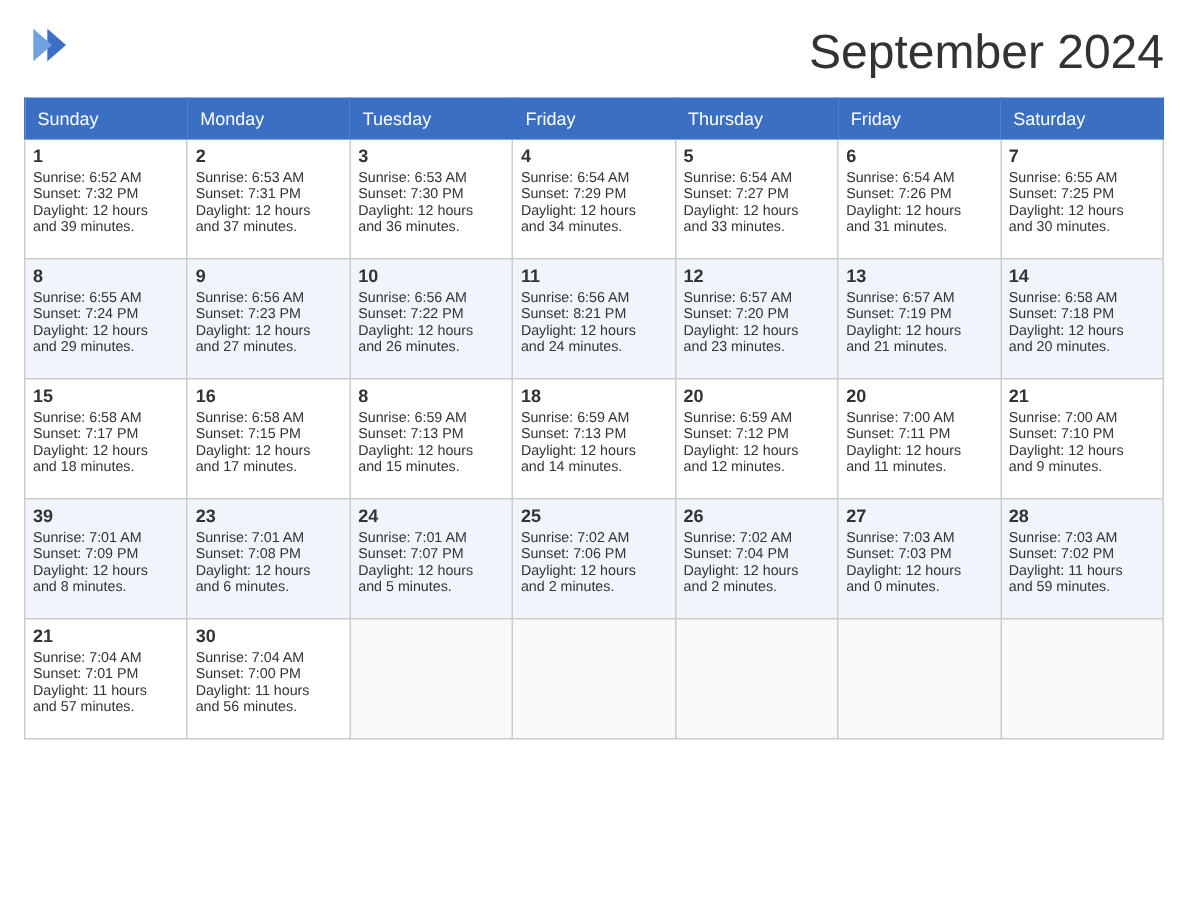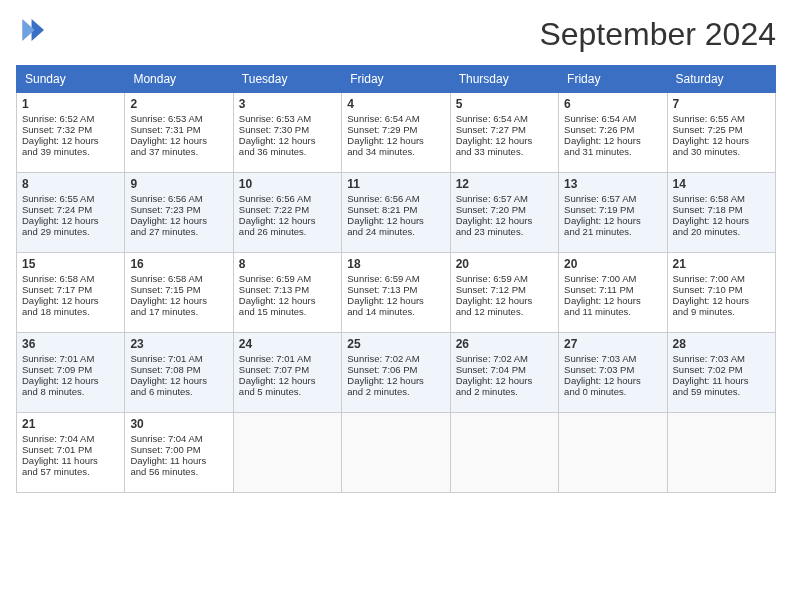--- a/index.html
+++ b/index.html
@@ -134,21 +134,21 @@
       <tr>
         <td><span class="day-num">15</span><span>Sunrise: 6:58 AM</span><br><span>Sunset: 7:17 PM</span><br><span>Daylight: 12 hours</span><br><span>and 18 minutes.</span></td>
         <td><span class="day-num">16</span><span>Sunrise: 6:58 AM</span><br><span>Sunset: 7:15 PM</span><br><span>Daylight: 12 hours</span><br><span>and 17 minutes.</span></td>
         <td><span class="day-num">8</span><span>Sunrise: 6:59 AM</span><br><span>Sunset: 7:13 PM</span><br><span>Daylight: 12 hours</span><br><span>and 15 minutes.</span></td>
         <td><span class="day-num">18</span><span>Sunrise: 6:59 AM</span><br><span>Sunset: 7:13 PM</span><br><span>Daylight: 12 hours</span><br><span>and 14 minutes.</span></td>
         <td><span class="day-num">20</span><span>Sunrise: 6:59 AM</span><br><span>Sunset: 7:12 PM</span><br><span>Daylight: 12 hours</span><br><span>and 12 minutes.</span></td>
         <td><span class="day-num">20</span><span>Sunrise: 7:00 AM</span><br><span>Sunset: 7:11 PM</span><br><span>Daylight: 12 hours</span><br><span>and 11 minutes.</span></td>
         <td><span class="day-num">21</span><span>Sunrise: 7:00 AM</span><br><span>Sunset: 7:10 PM</span><br><span>Daylight: 12 hours</span><br><span>and 9 minutes.</span></td>
       </tr>
       <tr>
-        <td><span class="day-num">36</span><span>Sunrise: 7:01 AM</span><br><span>Sunset: 7:09 PM</span><br><span>Daylight: 12 hours</span><br><span>and 8 minutes.</span></td>
+        <td><span class="day-num">39</span><span>Sunrise: 7:01 AM</span><br><span>Sunset: 7:09 PM</span><br><span>Daylight: 12 hours</span><br><span>and 8 minutes.</span></td>
         <td><span class="day-num">23</span><span>Sunrise: 7:01 AM</span><br><span>Sunset: 7:08 PM</span><br><span>Daylight: 12 hours</span><br><span>and 6 minutes.</span></td>
         <td><span class="day-num">24</span><span>Sunrise: 7:01 AM</span><br><span>Sunset: 7:07 PM</span><br><span>Daylight: 12 hours</span><br><span>and 5 minutes.</span></td>
         <td><span class="day-num">25</span><span>Sunrise: 7:02 AM</span><br><span>Sunset: 7:06 PM</span><br><span>Daylight: 12 hours</span><br><span>and 2 minutes.</span></td>
         <td><span class="day-num">26</span><span>Sunrise: 7:02 AM</span><br><span>Sunset: 7:04 PM</span><br><span>Daylight: 12 hours</span><br><span>and 2 minutes.</span></td>
         <td><span class="day-num">27</span><span>Sunrise: 7:03 AM</span><br><span>Sunset: 7:03 PM</span><br><span>Daylight: 12 hours</span><br><span>and 0 minutes.</span></td>
         <td><span class="day-num">28</span><span>Sunrise: 7:03 AM</span><br><span>Sunset: 7:02 PM</span><br><span>Daylight: 11 hours</span><br><span>and 59 minutes.</span></td>
       </tr>
       <tr>
         <td><span class="day-num">21</span><span>Sunrise: 7:04 AM</span><br><span>Sunset: 7:01 PM</span><br><span>Daylight: 11 hours</span><br><span>and 57 minutes.</span></td>
         <td><span class="day-num">30</span><span>Sunrise: 7:04 AM</span><br><span>Sunset: 7:00 PM</span><br><span>Daylight: 11 hours</span><br><span>and 56 minutes.</span></td>

